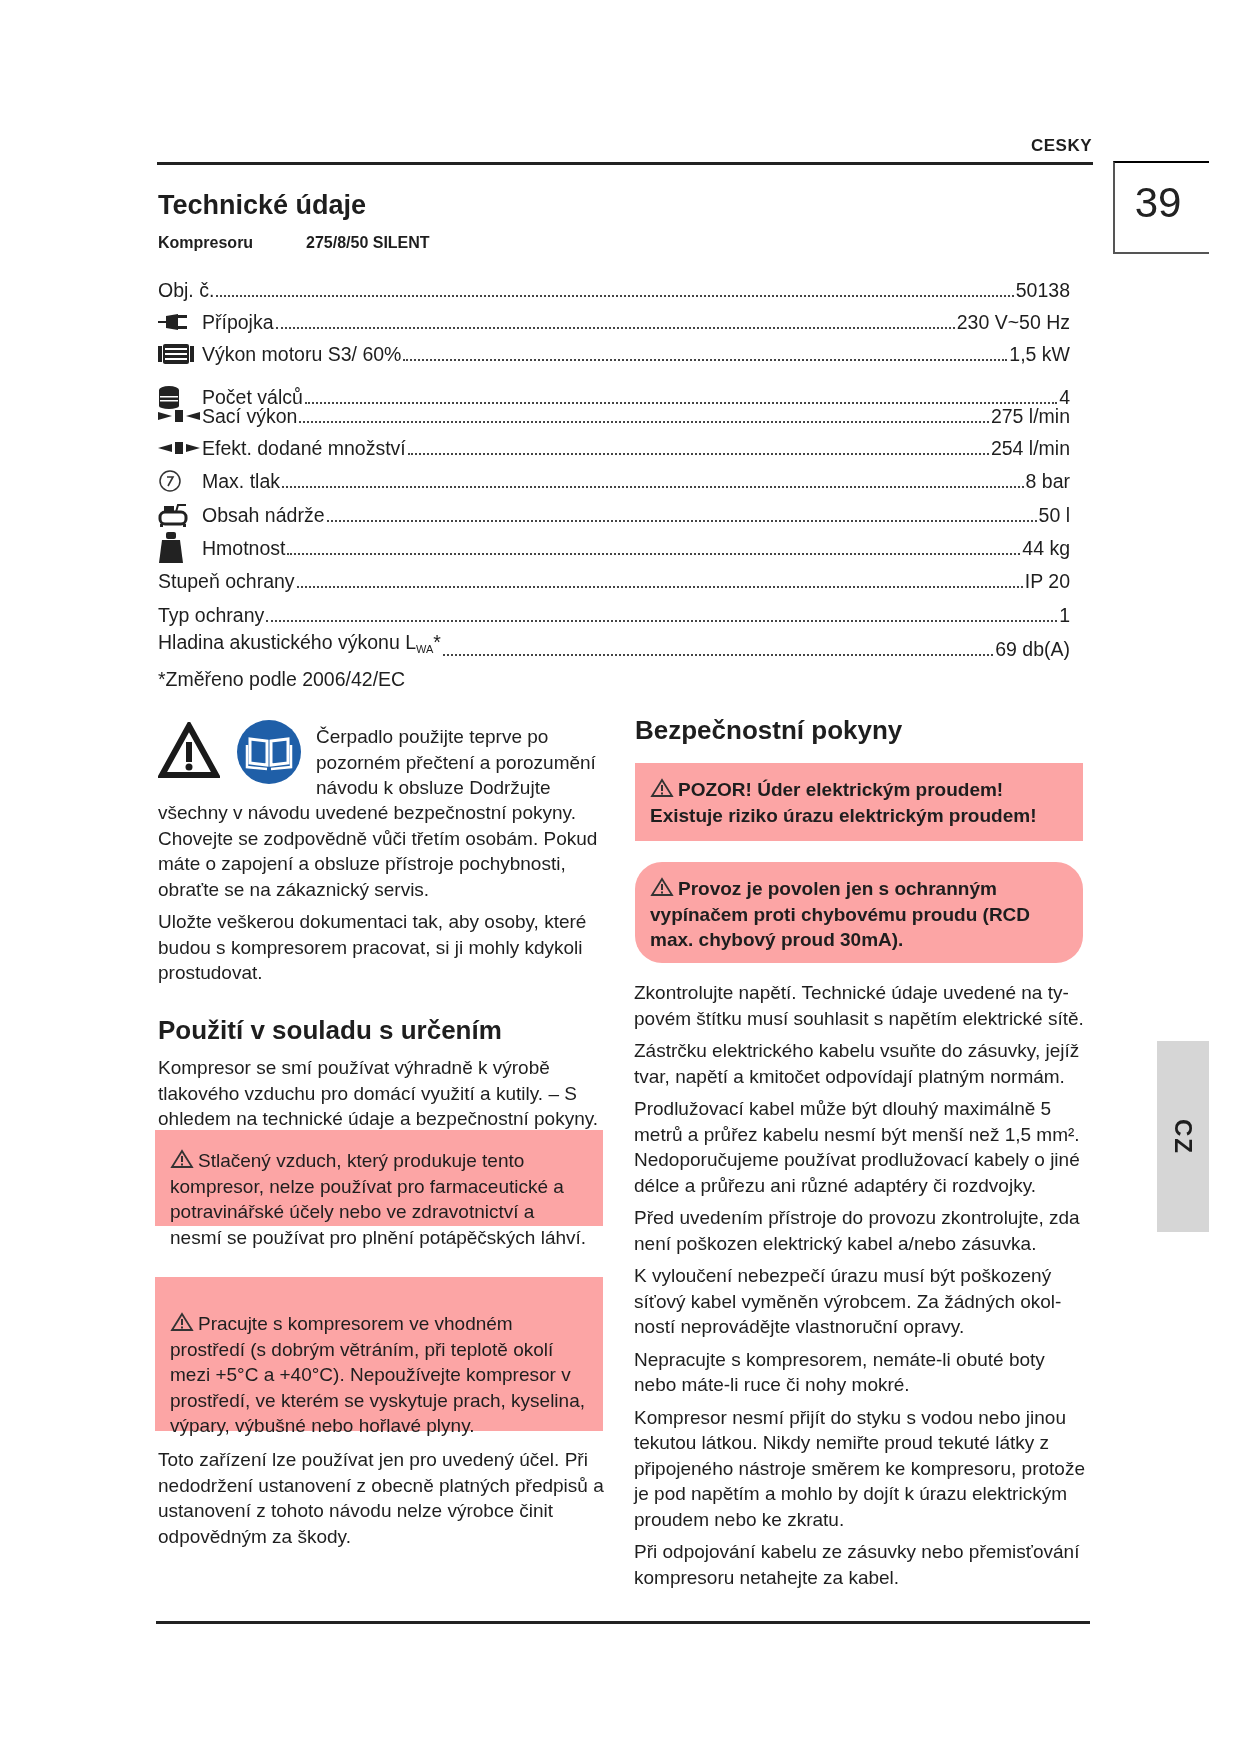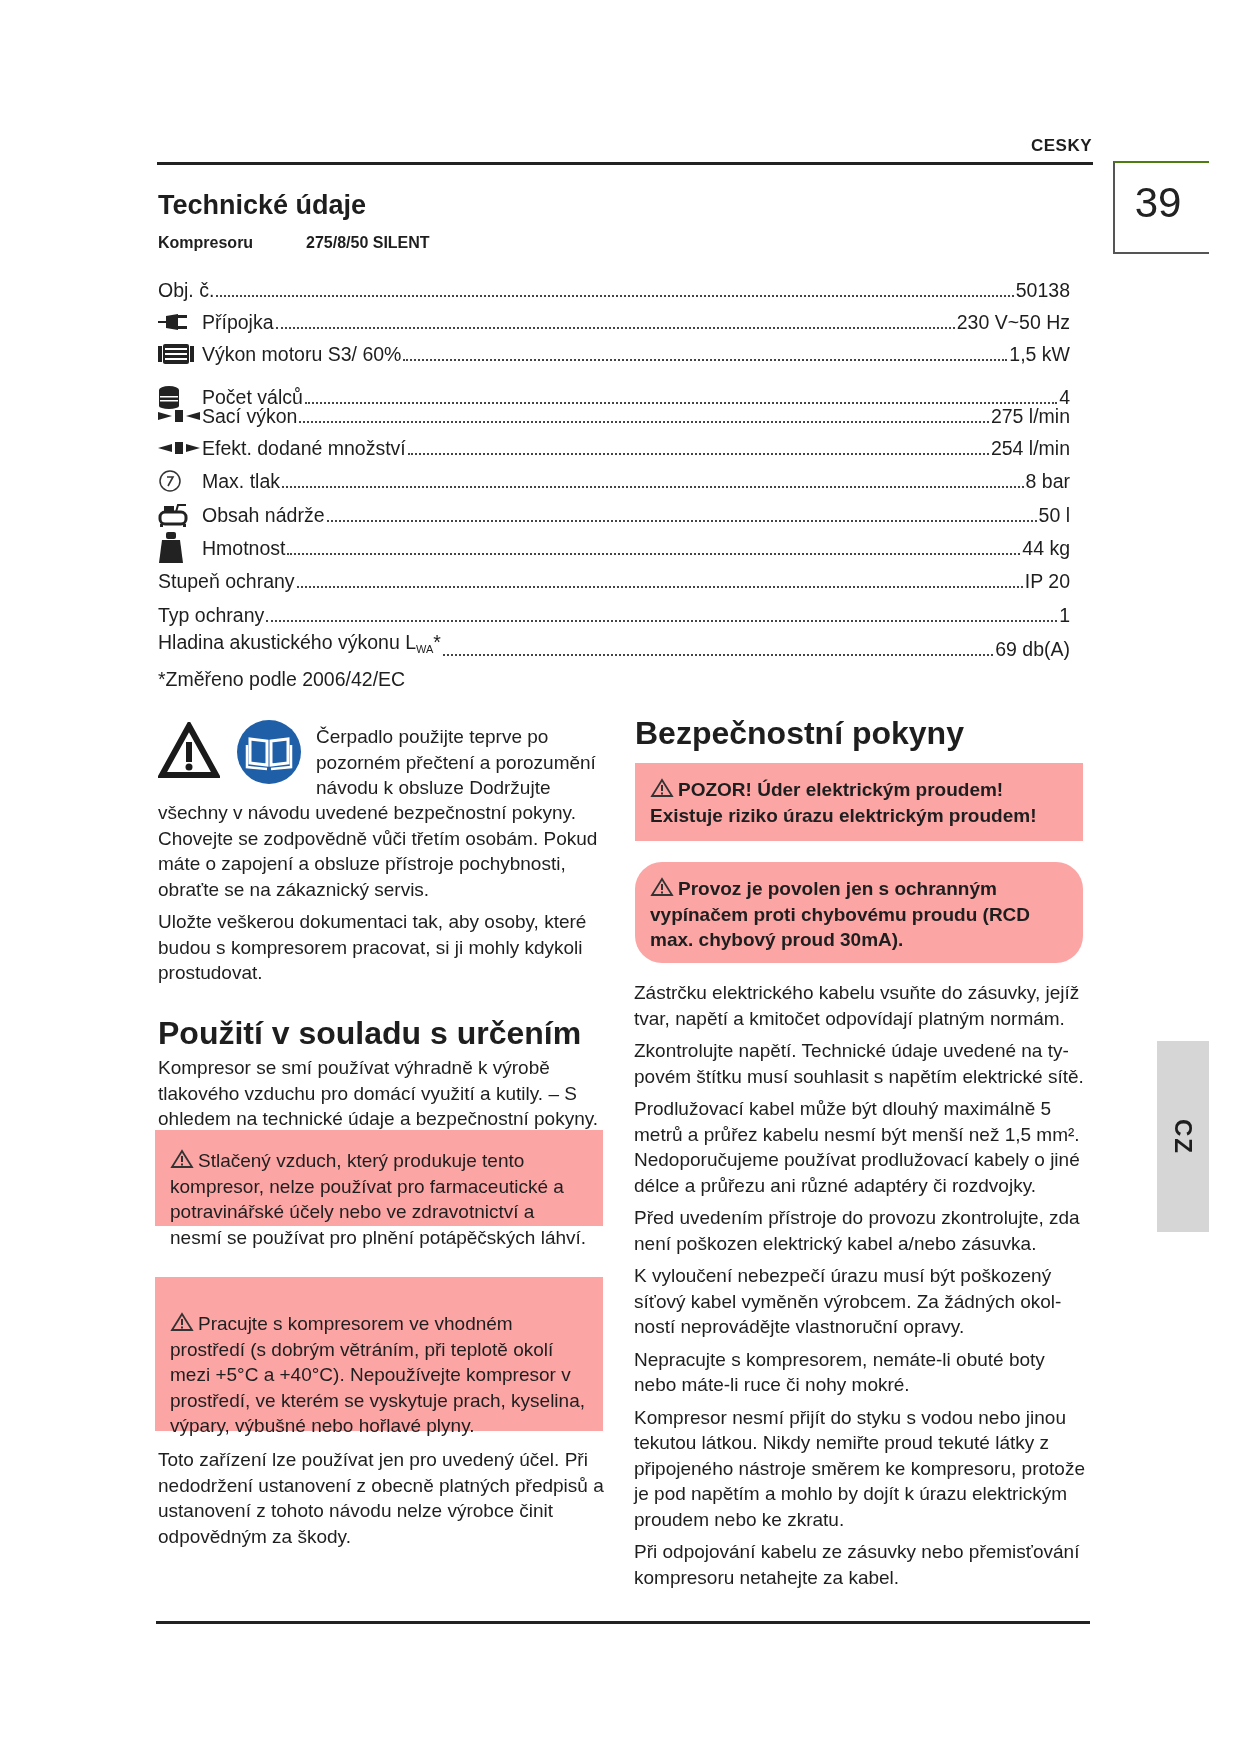--- a/index.html
+++ b/index.html
@@ -1,35 +1,35 @@
 <!DOCTYPE html>
 <html><head>
 <meta charset="utf-8">
 <style>
   html, body { margin:0; padding:0; }
   body { width:1241px; height:1754px; background:#ffffff; position:relative; overflow:hidden;
          font-family:"Liberation Sans", "DejaVu Sans", sans-serif; color:#1e1e1e; }
   .abs { position:absolute; }
   .rule { position:absolute; background:#222; }
   #lang { left:1000px; top:136px; width:92px; text-align:right; font-weight:bold; font-size:17px; letter-spacing:0.5px; }
-  #pagebox { left:1113px; top:161px; width:96px; height:93px; border-top:2px solid #4d7c0f; border-bottom:2px solid #555; border-left:2px solid #555; box-sizing:border-box; }
+  #pagebox { left:1113px; top:161px; width:96px; height:93px; border-top:2px solid #000000; border-bottom:2px solid #555; border-left:2px solid #555; box-sizing:border-box; }
   #pagenum { position:absolute; left:0; right:8px; top:16px; text-align:center; font-size:42px; color:#222; }
   #cztab { left:1157px; top:1041px; width:52px; height:191px; background:#d6d6d6; }
   #cztab span { position:absolute; left:50%; top:50%; transform:translate(-50%,-50%) rotate(90deg); font-weight:bold; font-size:24px; letter-spacing:2px; }
   h1.tech { position:absolute; left:158px; top:190px; margin:0; font-size:27px; font-weight:bold; }
   .model { position:absolute; top:234px; font-size:16px; font-weight:bold; }
   .spec-row { position:absolute; left:158px; width:912px; height:30px; display:flex; align-items:flex-end; font-size:19.5px; line-height:24px; }
   .spec-row .ico { width:44px; height:24px; flex:0 0 auto; display:flex; align-items:center; }
   .spec-row .lbl { white-space:nowrap; }
   .spec-row .dots { flex:1 1 auto; border-bottom:2px dotted #444; margin:0 2px 5px 2px; height:1px; }
   .spec-row .val { white-space:nowrap; }
   .sub { font-size:11px; vertical-align:-4px; }
   .col { position:absolute; font-size:19px; line-height:25.5px; }
   .col p { margin:0 0 7px 0; }
-  h2 { margin:0; font-size:32px; font-weight:bold;text-align:center; }
+  h2 { margin:0; font-size:26px; font-weight:bold;text-align:center; }
   .gbox { position:absolute; background:#fca5a5; box-sizing:border-box; padding:18px 14px 10px 15px; font-size:19px; line-height:25.5px; }
   .gbox.bold { font-weight:bold; }
   .warn { display:inline-block; width:24px; height:20px; vertical-align:-2px; margin-right:4px; }
 </style>
 </head>
 <body>
 
 <div id="lang" class="abs">CESKY</div>
 <div class="rule" style="left:157px; top:162px; width:936px; height:3px;"></div>
 <div id="pagebox" class="abs">
@@ -227,22 +227,22 @@
     </svg><span>POZOR! Úder elektrickým proudem! Existuje riziko úrazu elektrickým proudem!</span>
 </div>
 <div class="gbox bold" style="left:635px; top:862px; width:448px; height:101px; padding-top:14px;border-radius:27px;">
   <svg class="warn" viewBox="0 0 24 20">
       <path d="M12 2 L22 18 L2 18 Z" fill="none" stroke="#333" stroke-width="1.8"></path>
       <rect x="11" y="7" width="2" height="6" fill="#333"></rect>
       <rect x="11" y="14.5" width="2" height="2" fill="#333"></rect>
     </svg><span>Provoz je povolen jen s ochranným vypínačem proti chybovému proudu (RCD max. chybový proud 30mA).</span>
 </div>
 <div class="col" style="left:634px; top:980px; width:455px;">
+  <p>Zkontrolujte napětí. Technické údaje uvedené na ty­povém štítku musí souhlasit s napětím elektrické sítě.</p>
   <p>Zástrčku elektrického kabelu vsuňte do zásuvky, jejíž tvar, napětí a kmitočet odpovídají platným normám.</p>
-  <p>Zkontrolujte napětí. Technické údaje uvedené na ty­povém štítku musí souhlasit s napětím elektrické sítě.</p>
   <p>Prodlužovací kabel může být dlouhý maximálně 5 metrů a průřez kabelu nesmí být menší než 1,5 mm². Nedoporučujeme používat prodlužovací kabely o jiné délce a průřezu ani různé adaptéry či rozdvojky.</p>
   <p>Před uvedením přístroje do provozu zkontrolujte, zda není poškozen elektrický kabel a/nebo zásuvka.</p>
   <p>K vyloučení nebezpečí úrazu musí být poškozený síťový kabel vyměněn výrobcem. Za žádných okol­ností neprovádějte vlastnoruční opravy.</p>
   <p>Nepracujte s kompresorem, nemáte-li obuté boty nebo máte-li ruce či nohy mokré.</p>
   <p>Kompresor nesmí přijít do styku s vodou nebo jinou tekutou látkou. Nikdy nemiřte proud tekuté látky z připojeného nástroje směrem ke kompresoru, protože je pod napětím a mohlo by dojít k úrazu elektrickým proudem nebo ke zkratu.</p>
   <p>Při odpojování kabelu ze zásuvky nebo přemisťování kompresoru netahejte za kabel.</p>
 </div>
 
 <div class="rule" style="left:156px; top:1621px; width:934px; height:3px;"></div>
 

